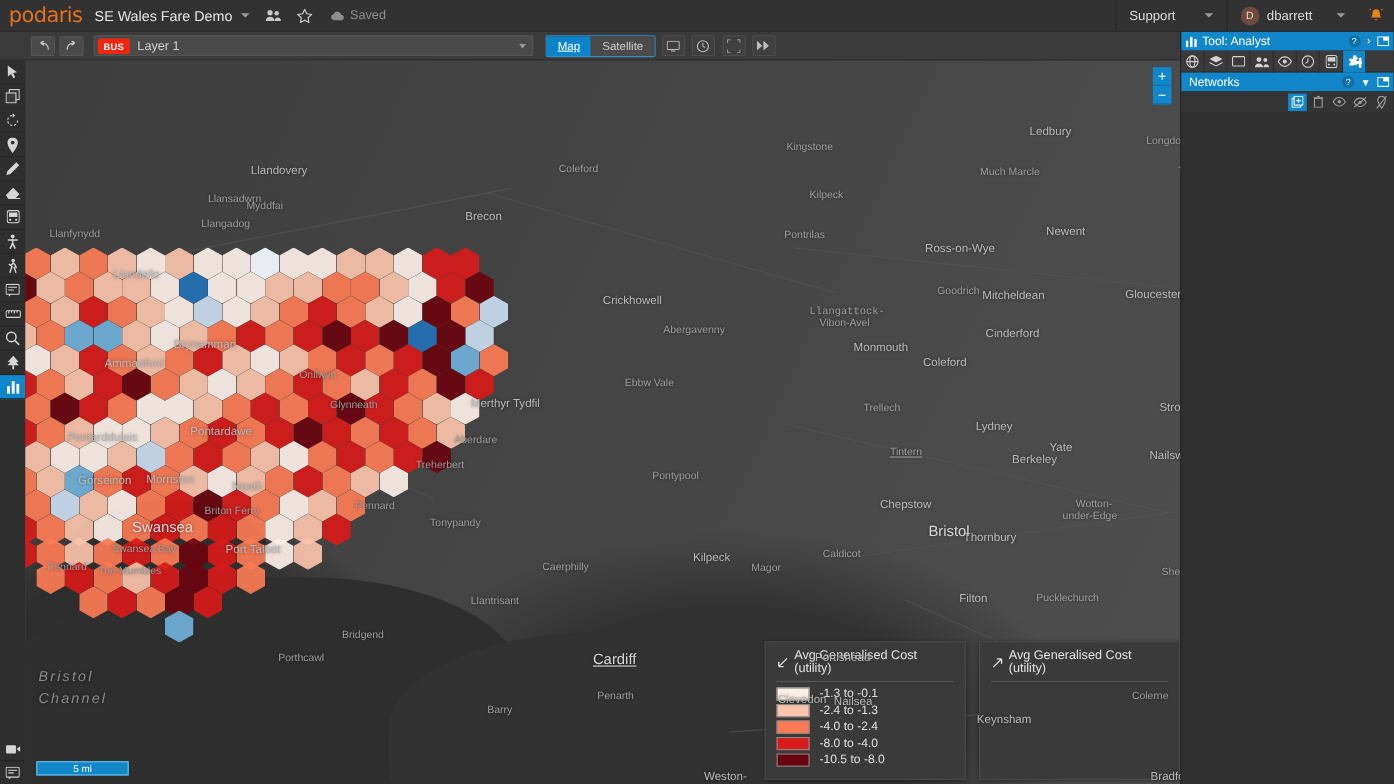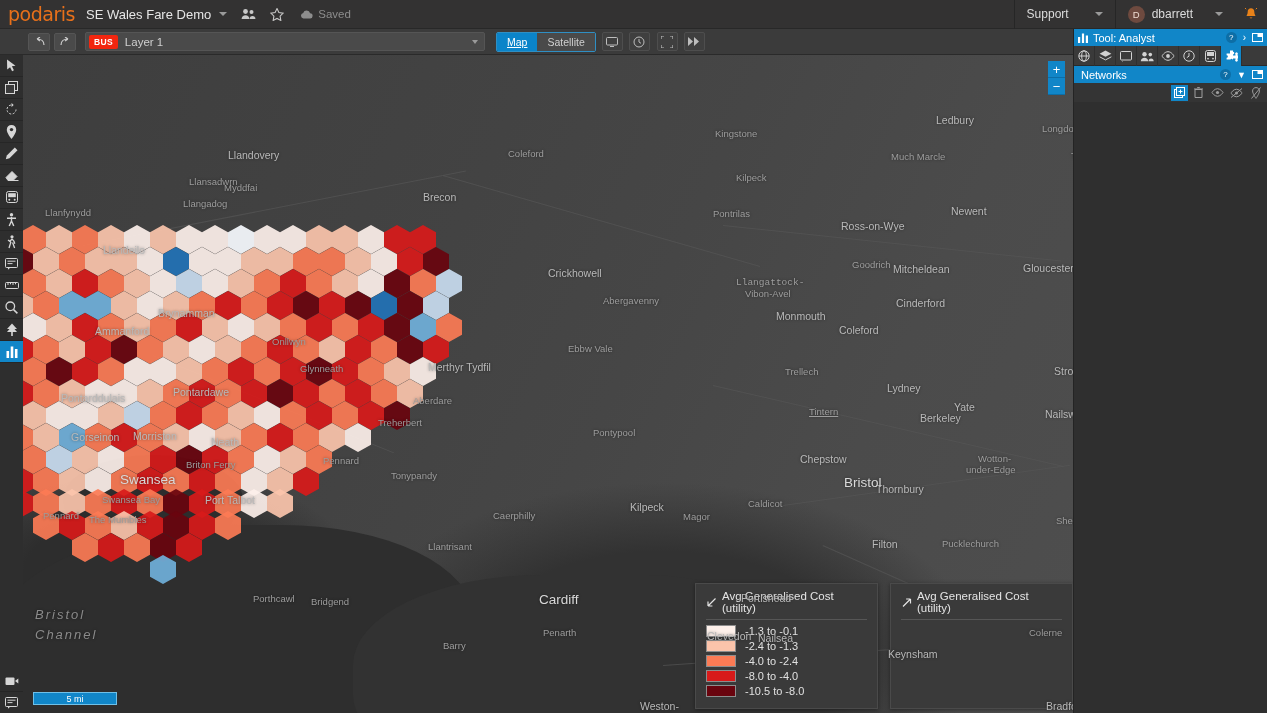--- a/index.html
+++ b/index.html
@@ -561,25 +561,25 @@
         <div class="mlabel big" style="left: 97px; top: 417px;">Swansea</div>
         <div class="mlabel dim" style="left: 79px; top: 439px;">Swansea Bay</div>
         <div class="mlabel" style="left: 182px; top: 439px;">Port Talbot</div>
         <div class="mlabel dim" style="left: 20px; top: 455px;">Pennard</div>
         <div class="mlabel dim" style="left: 66px; top: 459px;">The Mumbles</div>
         <div class="mlabel" style="left: 405px; top: 306px;">Merthyr Tydfil</div>
         <div class="mlabel dim" style="left: 390px; top: 340px;">Aberdare</div>
         <div class="mlabel dim" style="left: 355px; top: 362px;">Treherbert</div>
         <div class="mlabel dim" style="left: 368px; top: 415px;">Tonypandy</div>
         <div class="mlabel dim" style="left: 300px; top: 400px;">Pennard</div>
-        <div class="mlabel dim" style="left: 288px; top: 517px; margin-top: 24px;">Bridgend</div>
+        <div class="mlabel dim" style="left: 288px; top: 517px;">Bridgend</div>
         <div class="mlabel dim" style="left: 230px; top: 538px;">Porthcawl</div>
         <div class="mlabel dim" style="left: 405px; top: 486px;">Llantrisant</div>
         <div class="mlabel dim" style="left: 470px; top: 455px;">Caerphilly</div>
-        <div class="mlabel big" style="left: 516px; top: 537px;">Cardiff</div>
+        <div class="mlabel big" style="left: 516px; top: 537px; text-decoration: underline;">Cardiff</div>
         <div class="mlabel dim" style="left: 520px; top: 572px;">Penarth</div>
         <div class="mlabel dim" style="left: 420px; top: 585px;">Barry</div>
         <div class="mlabel" style="left: 607px; top: 446px;">Kilpeck</div>
         <div class="mlabel dim" style="left: 570px; top: 360px; margin-top: 12px;">Pontypool</div>
         <div class="mlabel dim" style="left: 545px; top: 288px;">Ebbw Vale</div>
         <div class="mlabel dim" style="left: 580px; top: 240px;">Abergavenny</div>
         <div class="mlabel" style="left: 525px; top: 212px;">Crickhowell</div>
         <div class="mlabel" style="left: 400px; top: 136px;">Brecon</div>
         <div class="mlabel dim" style="left: 485px; top: 93px;">Coleford</div>
         <div class="mlabel dim" style="left: 692px; top: 73px;">Kingstone</div>

